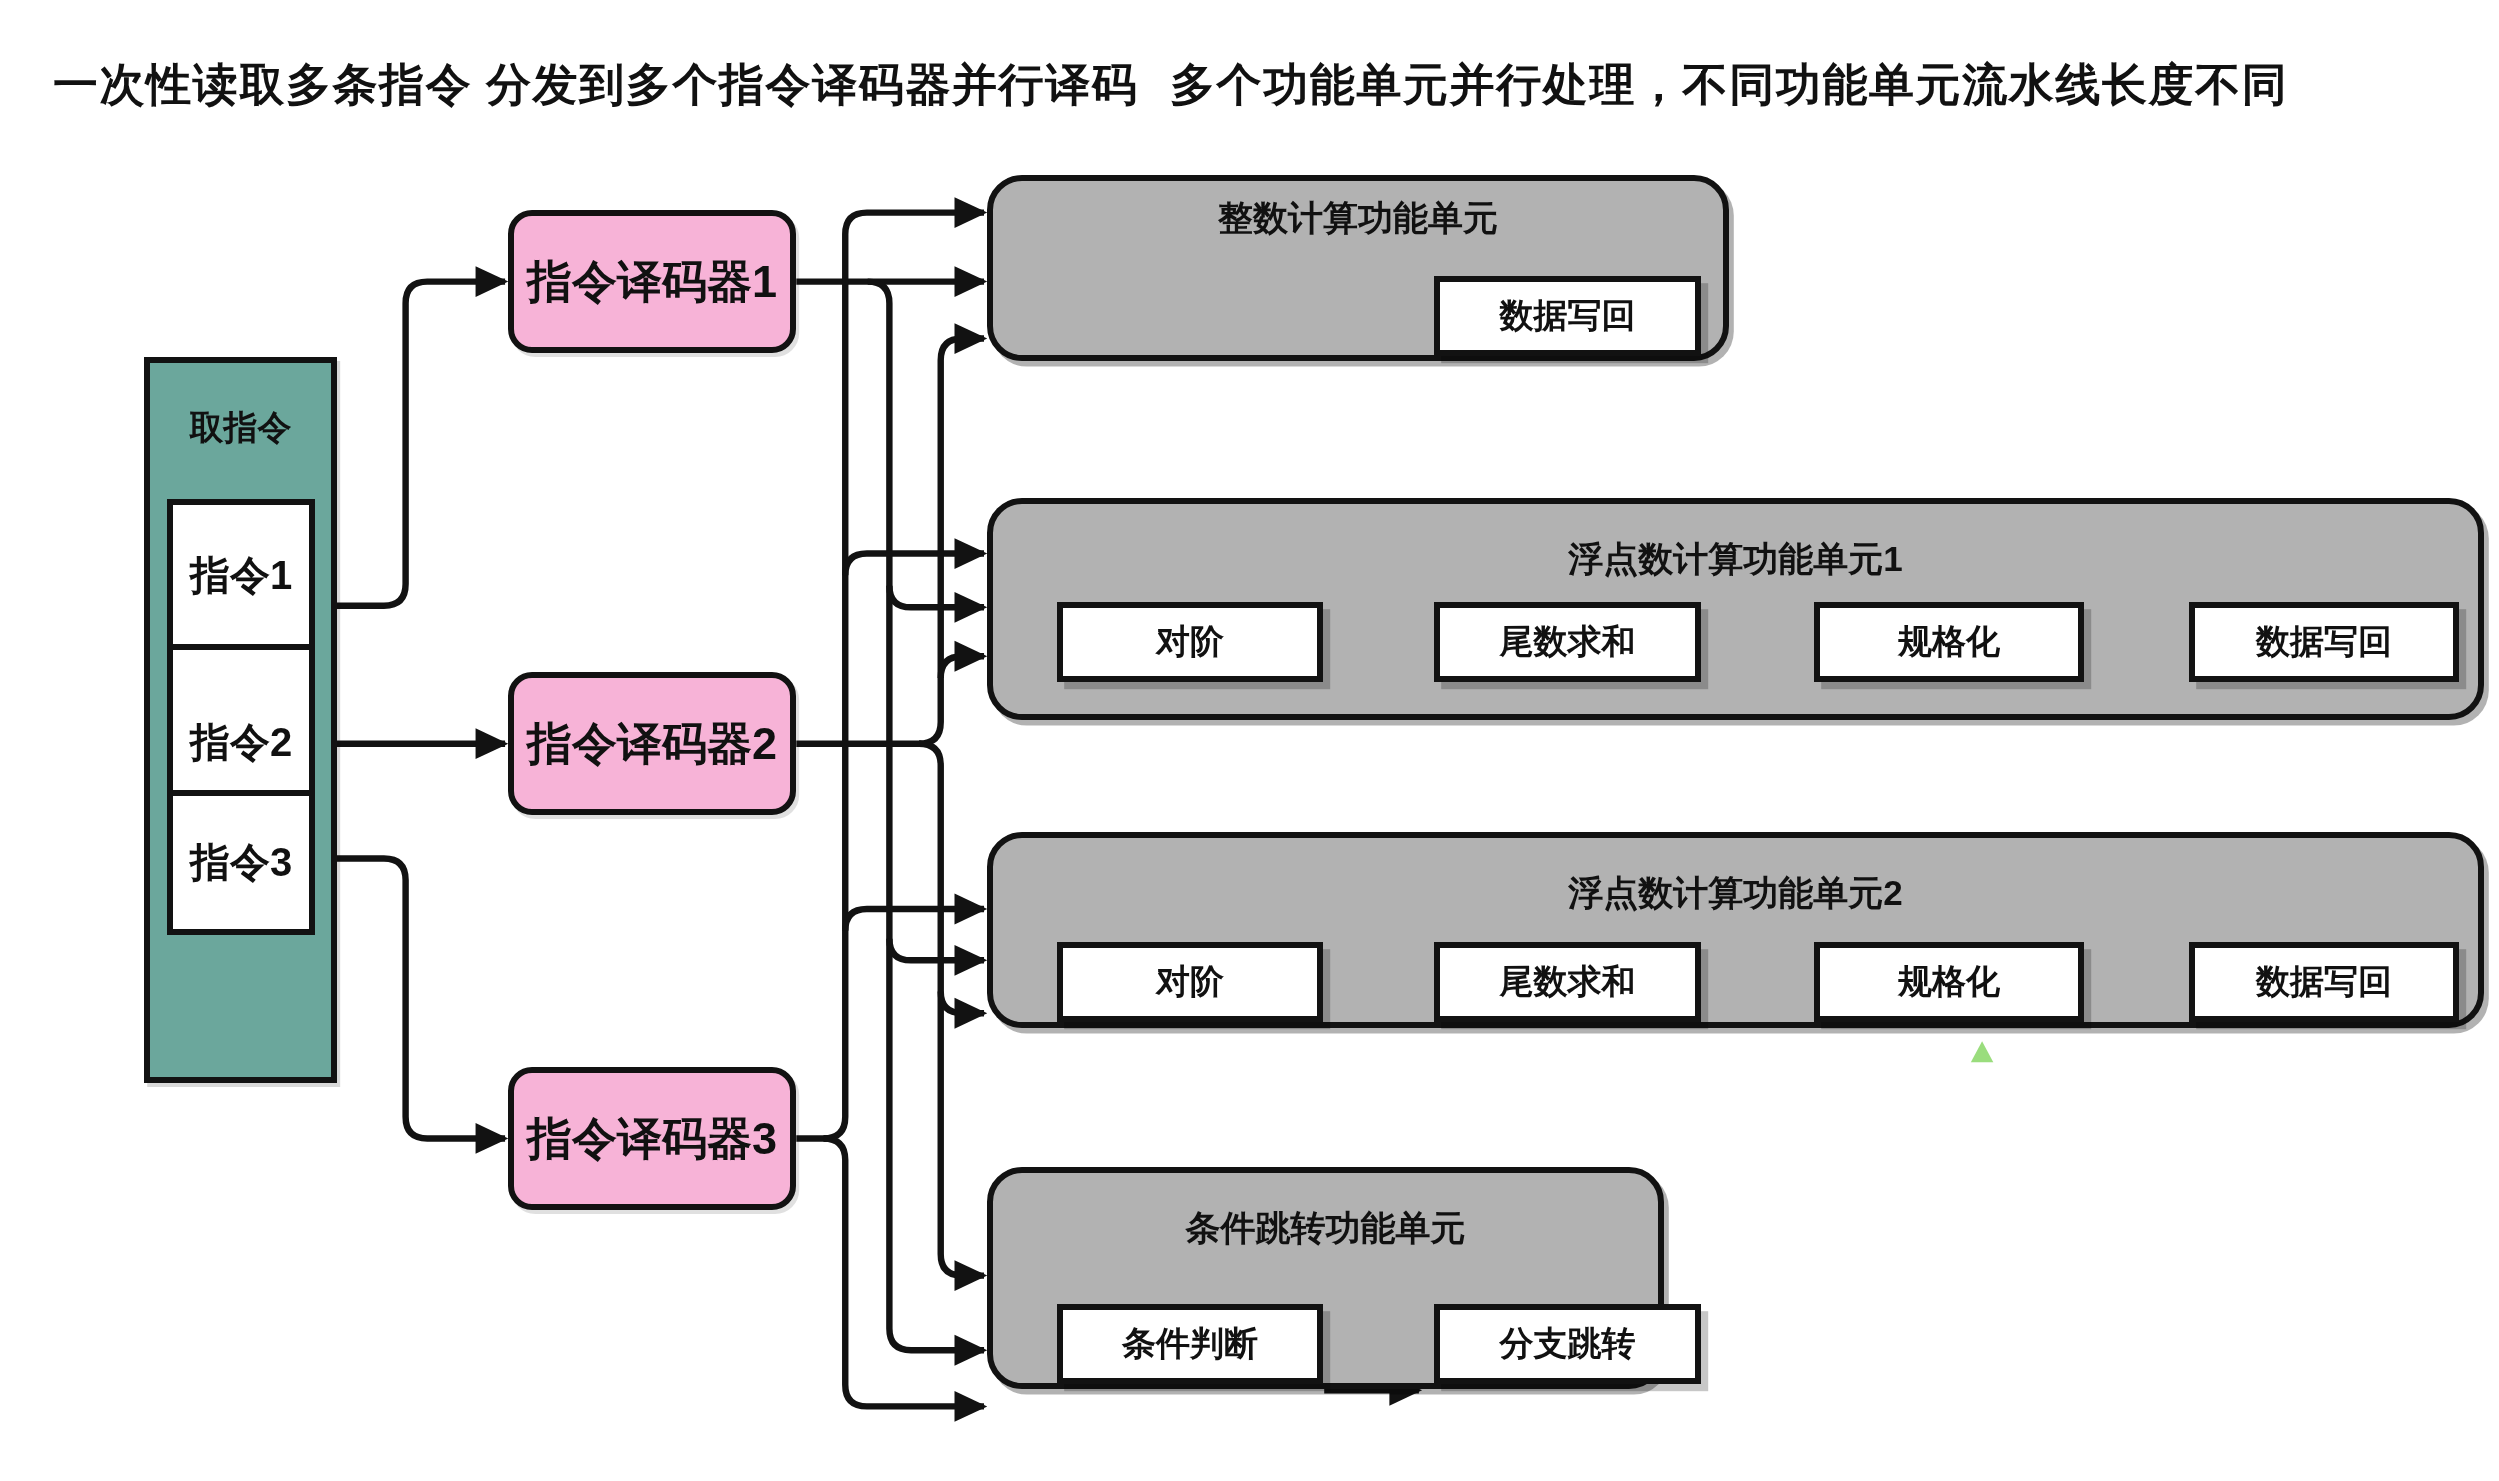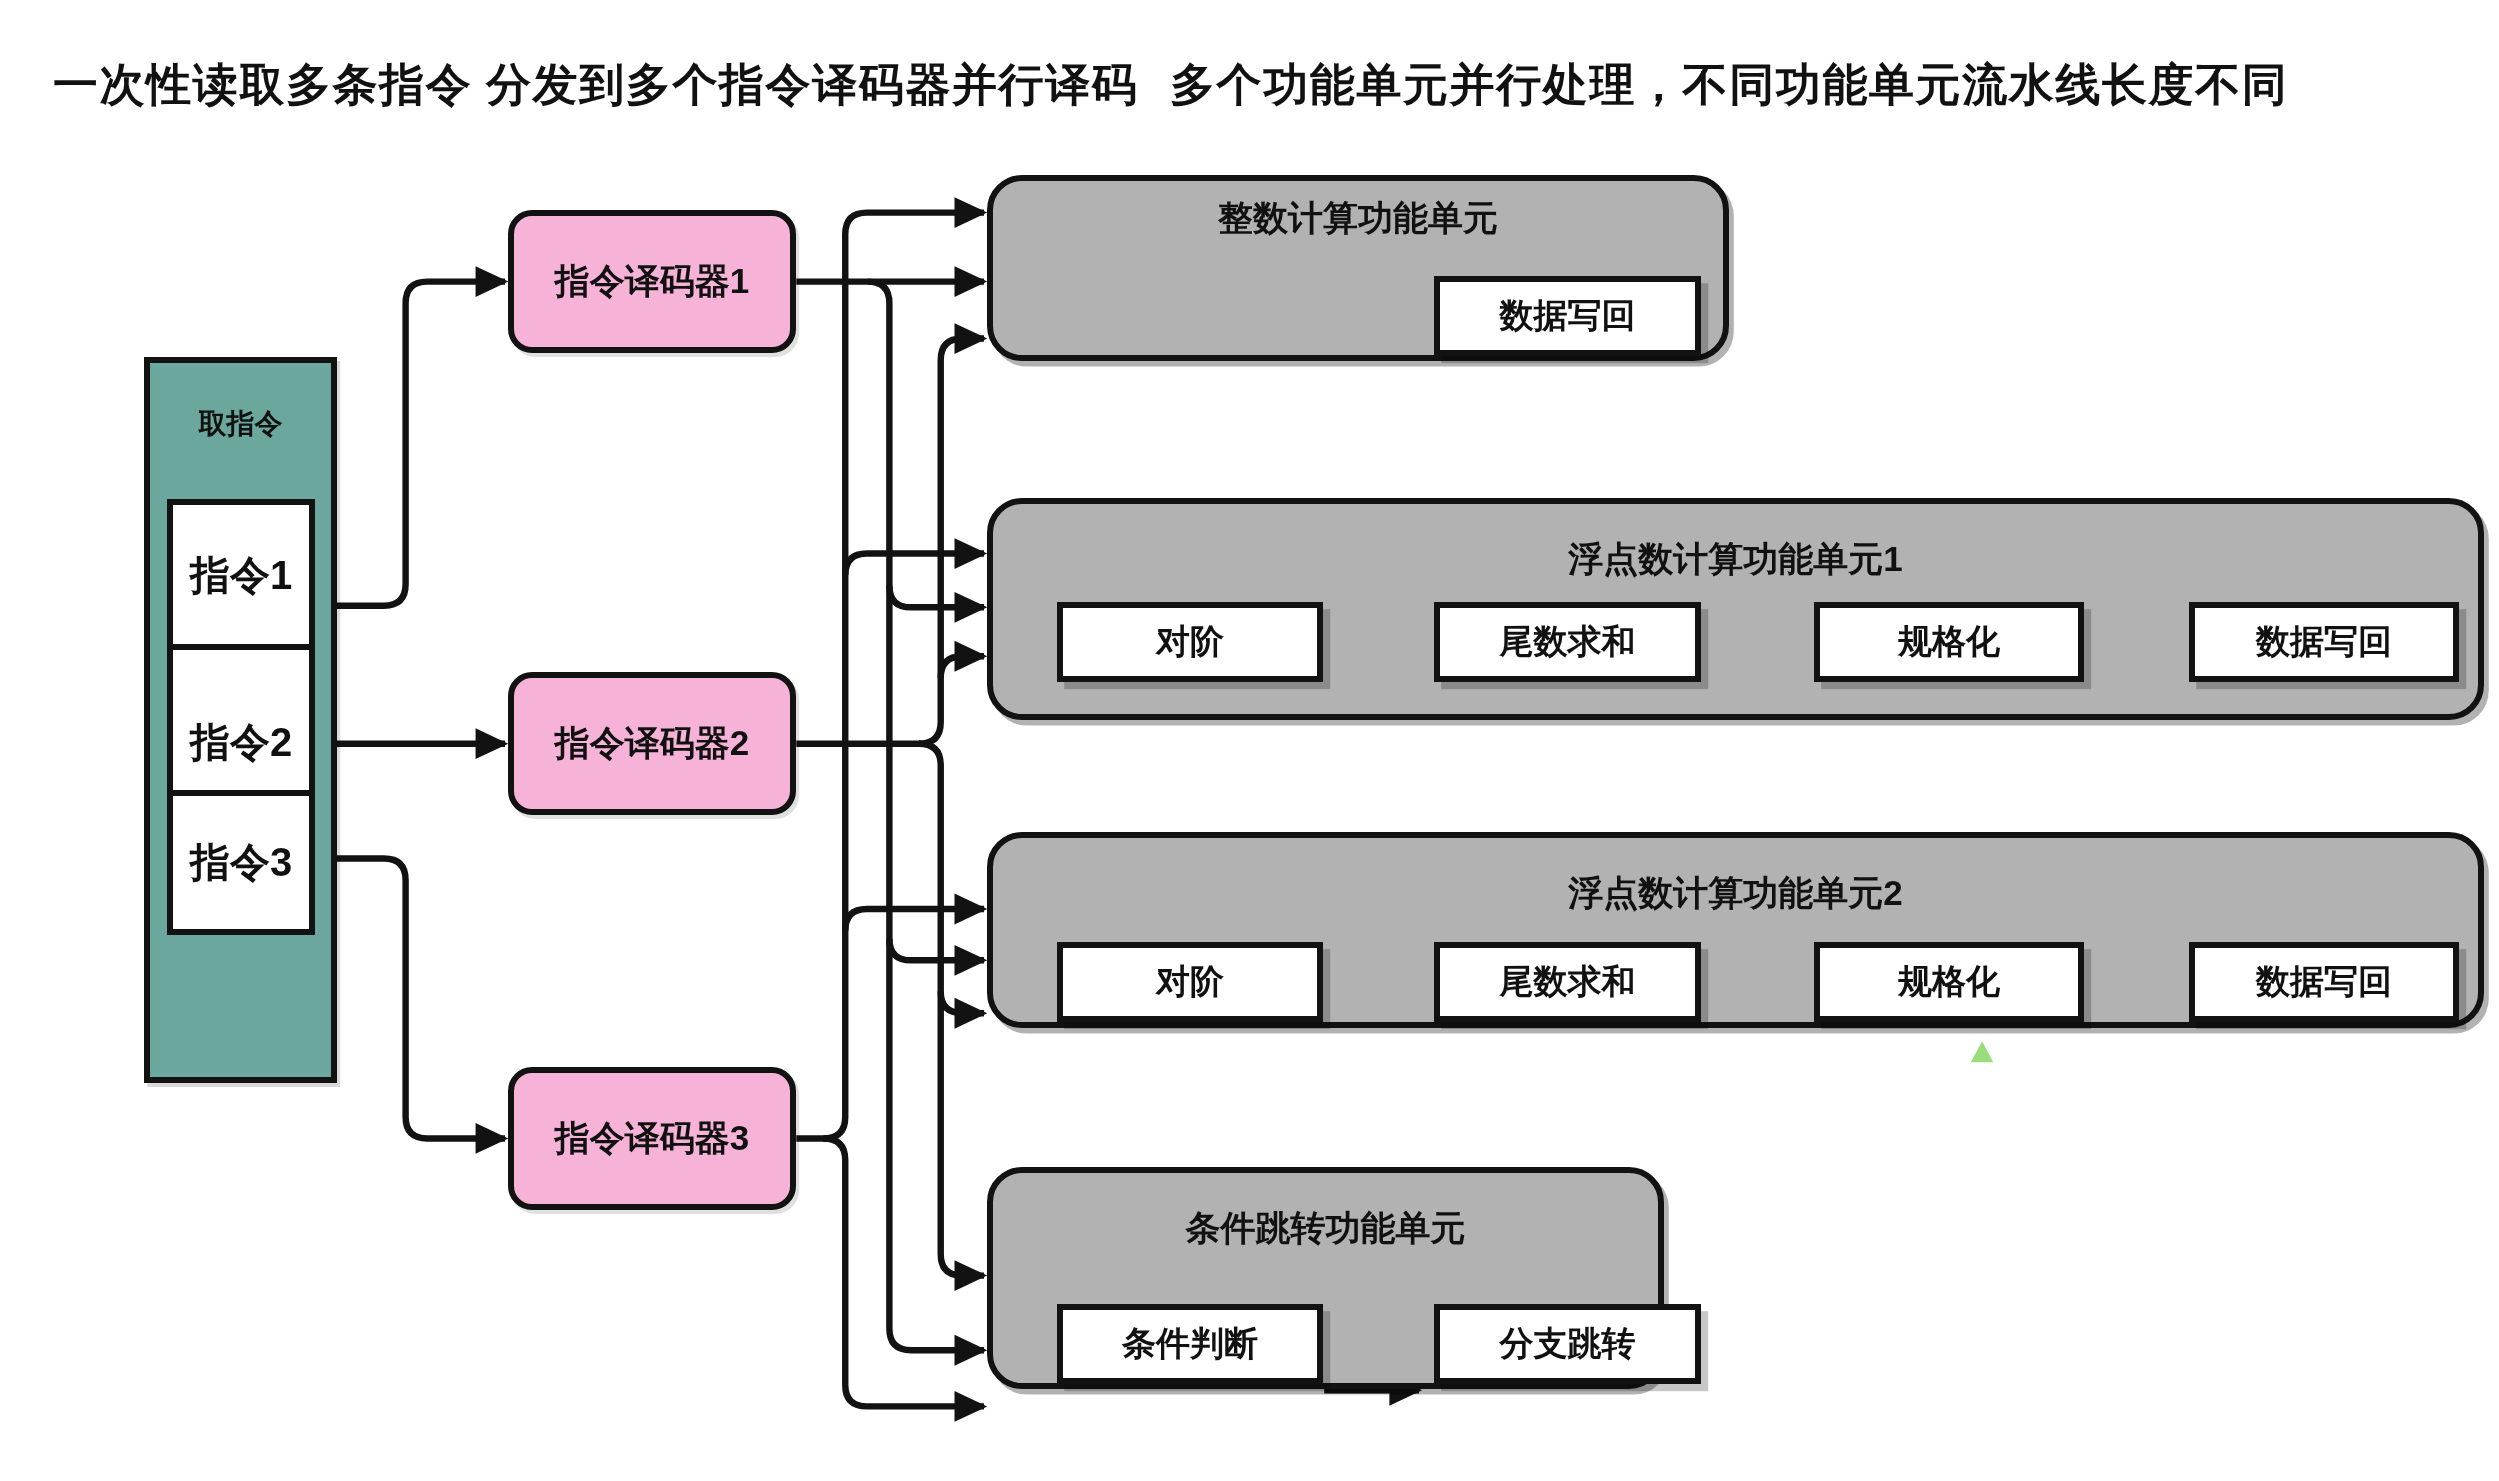--- a/index.html
+++ b/index.html
@@ -14,33 +14,33 @@
   }
   #connectors { position: absolute; left: 0; top: 0; width: 2500px; height: 1481px; }
   #connectors path.link { fill: none; stroke: #121212; stroke-width: 8; }
   .fetch-box {
     position: absolute; left: 144px; top: 357px; width: 193px; height: 726px;
     background: #6BA79C; border: 6.4px solid #121212; box-sizing: border-box;
     box-shadow: 3.2px 4px 0 rgba(0,0,0,0.15);
   }
   .fetch-title {
     position: absolute; left: 144px; top: 405px; width: 193px; text-align: center;
-    font-size: 28px; font-weight: 700;
+    font-size: 34px; font-weight: 700;
   }
   .instr-box {
     position: absolute; left: 167px; width: 148px; background: #ffffff;
     border: 6.4px solid #121212; box-sizing: border-box;
     display: flex; align-items: center; justify-content: center;
     font-size: 40px; font-weight: 700;
   }
   .decoder {
     position: absolute; left: 508px; width: 288px; height: 143px;
     background: #F7B3D7; border: 6.4px solid #121212; border-radius: 24px;
     box-sizing: border-box; display: flex; align-items: center; justify-content: center;
-    font-size: 35px; font-weight: 700; box-shadow: 3.2px 4px 0 rgba(0,0,0,0.12);
+    font-size: 45px; font-weight: 700; box-shadow: 3.2px 4px 0 rgba(0,0,0,0.12);
   }
   .unit {
     position: absolute; background: #B2B2B2; border: 6.4px solid #121212;
     border-radius: 35px; box-sizing: border-box;
     box-shadow: 4.8px 5.6px 0 rgba(0,0,0,0.3);
   }
   .unit-title {
     position: absolute; left: 0; width: 100%; text-align: center;
     font-size: 35px; font-weight: 700; line-height: 42px;
   }

